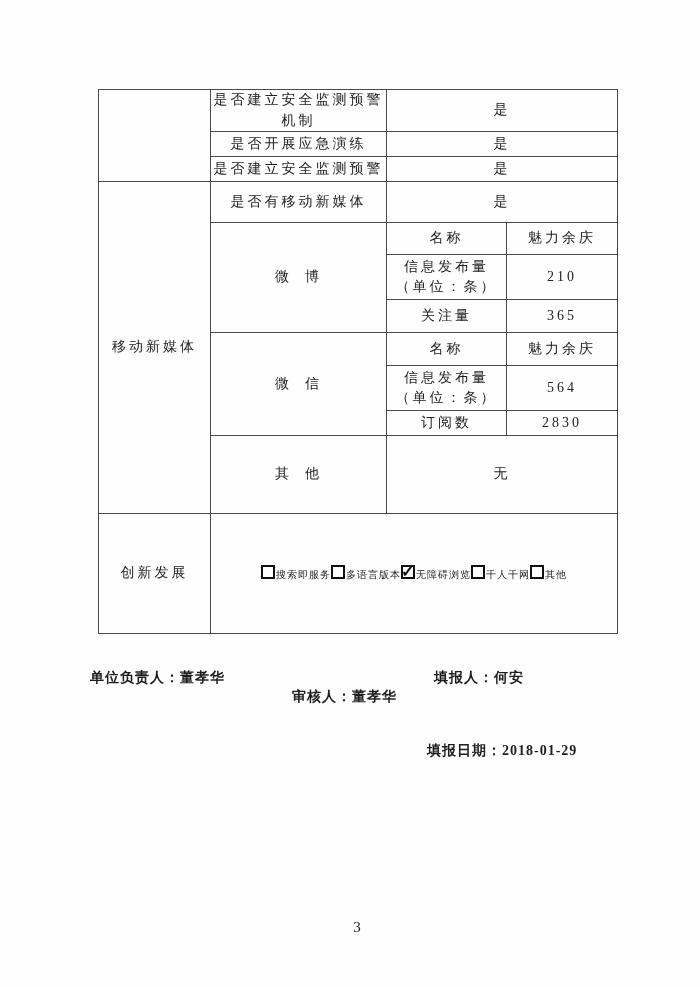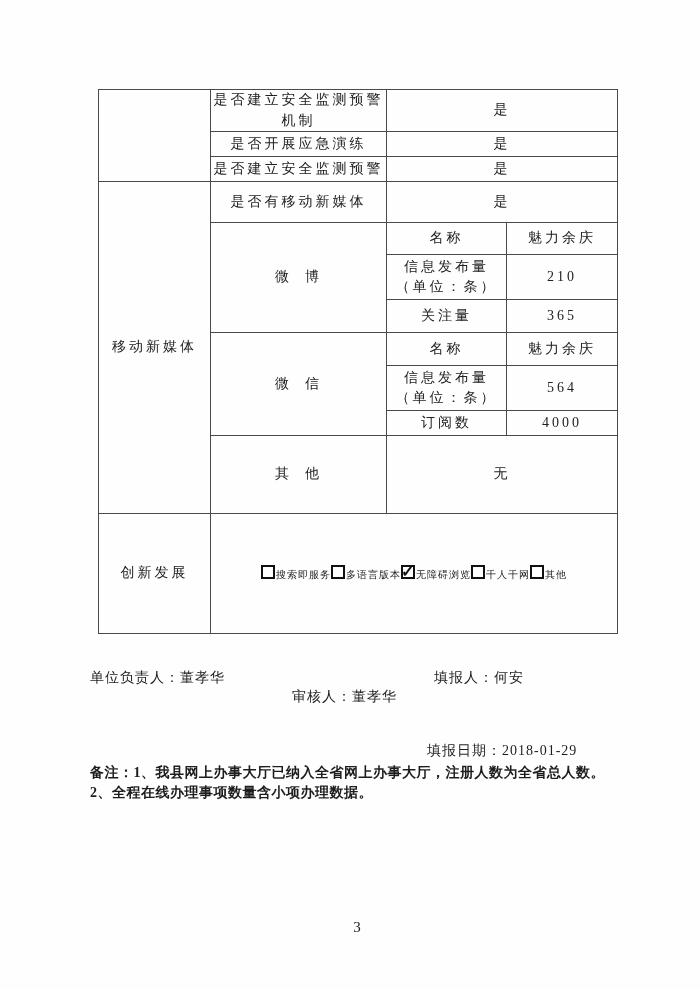--- a/index.html
+++ b/index.html
@@ -24,21 +24,21 @@
   .opt{white-space:nowrap;}
   .cbx{
     display:inline-block;width:10px;height:10px;border:2px solid #111;
     vertical-align:-1px;margin-right:1px;position:relative;background:#fff;
   }
   .cbx.checked::after{
     content:"✓";position:absolute;left:-2px;top:-7px;
     font-size:16px;font-weight:bold;color:#111;
   }
   .abs{position:absolute;white-space:nowrap;}
-  .sig{font-size:14px;font-weight:normal;letter-spacing:1px;color:#1d1d1d;}
+  .sig{font-size:14px;font-weight:bold;letter-spacing:1px;color:#1d1d1d;}
   .notes{
     position:absolute;left:90px;top:763px;width:530px;
     font-size:14px;font-weight:bold;letter-spacing:0.5px;line-height:20px;color:#1d1d1d;
   }
   .pagenum{position:absolute;left:0;top:919px;width:714px;text-align:center;font-size:15px;color:#222;}
 </style>
 </head>
 <body>
 
 <div class="page">
@@ -92,21 +92,21 @@
         <td>名称</td>
         <td class="num">魅力余庆</td>
       </tr>
       <tr style="height:45px">
         <td>信息发布量
 （单位：条）</td>
         <td class="num">564</td>
       </tr>
       <tr style="height:25px">
         <td>订阅数</td>
-        <td class="num">4000</td>
+        <td class="num">2830</td>
       </tr>
 
       <tr style="height:78px">
         <td>其&nbsp;&nbsp;他</td>
         <td colspan="2" class="ans">无</td>
       </tr>
 
       <tr style="height:120px">
         <td>创新发展</td>
         <td colspan="3">
@@ -116,19 +116,15 @@
         </td>
       </tr>
     </tbody>
   </table>
 
   <span class="abs sig" style="left:90px;top:669px">单位负责人：董孝华</span>
   <span class="abs sig" style="left:292px;top:688px">审核人：董孝华</span>
   <span class="abs sig" style="left:434px;top:669px">填报人：何安</span>
   <span class="abs sig" style="left:427px;top:742px">填报日期：2018-01-29</span>
 
-  <div class="notes">
-    <div>备注：1、我县网上办事大厅已纳入全省网上办事大厅，注册人数为全省总人数。</div>
-    <div>2、全程在线办理事项数量含小项办理数据。</div>
-  </div>
 
   <div class="pagenum">3</div>
 </div>
 
 </body></html>

